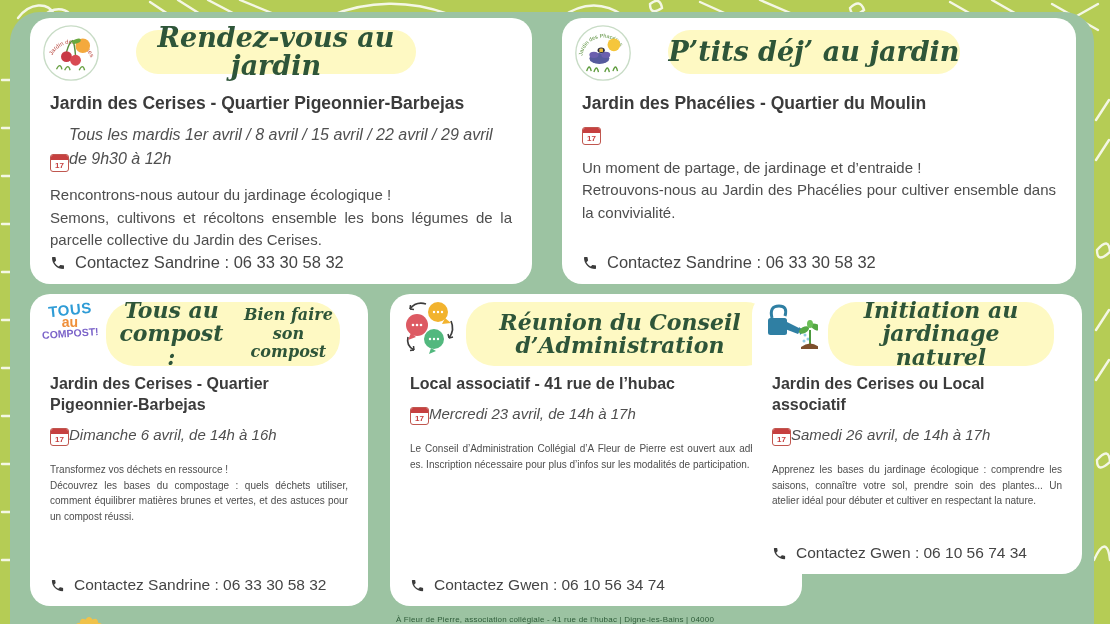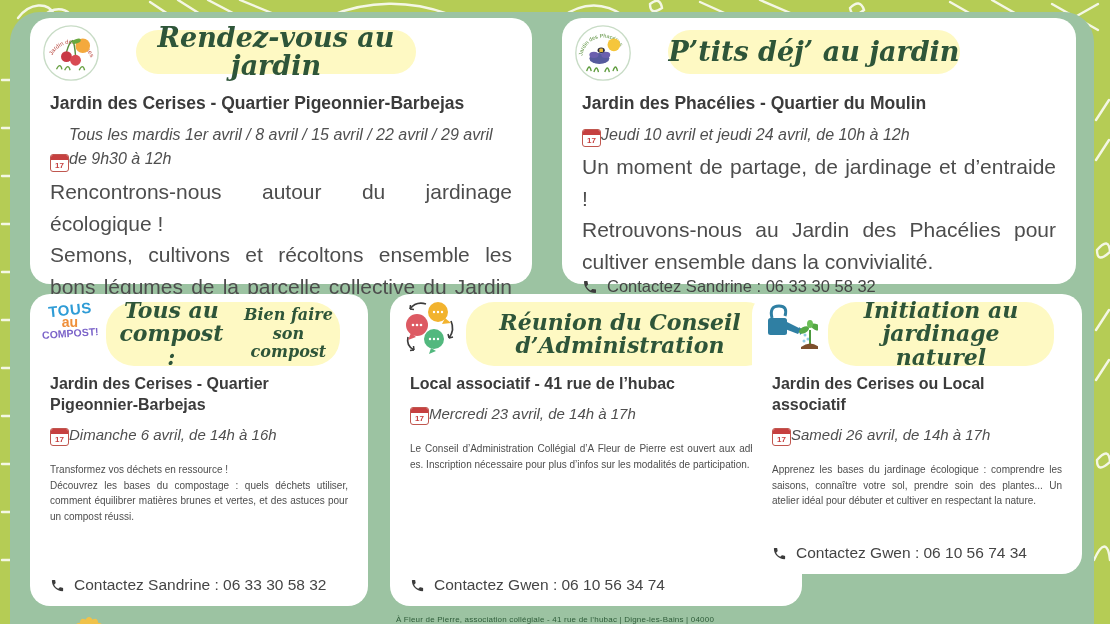--- a/index.html
+++ b/index.html
@@ -54,21 +54,21 @@
   .location{font-weight:bold;color:#3b3b3b;font-size:17.5px;line-height:1.35;margin-top:10px;}
   .card-sm .location{font-size:16px;line-height:1.3;margin-top:8px;}
   .date-row{display:flex;align-items:flex-end;gap:0;margin-top:7px;}
   .date-text{font-style:italic;color:#4f4f4f;font-size:16px;line-height:1.55;}
   .card-sm .date-text{font-size:15px;}
   .cal{position:relative;display:inline-block;width:17px;height:16px;background:#fff;
        border:1px solid #c0574f;border-radius:3px;flex:0 0 auto;margin-top:4px;}
   .cal-top{position:absolute;top:0;left:0;right:0;height:5px;background:#c64040;border-radius:2px 2px 0 0;}
   .cal-num{position:absolute;top:5px;left:0;right:0;text-align:center;font-size:8px;
            font-weight:bold;color:#c64040;line-height:11px;font-style:normal;}
-  .desc{margin-top:4px;color:#4d4d4d;font-size:21px;line-height:1.5;text-align:justify;}
+  .desc{margin-top:12px;color:#4d4d4d;font-size:15px;line-height:1.5;text-align:justify;}
   .card-sm .desc{font-size:10px;line-height:1.58;margin-top:16px;}
   .phone-row{display:flex;align-items:center;gap:9px;margin-top:auto;}
   .phone-text{color:#454545;font-size:16.5px;}
   .card-sm .phone-text{font-size:15.5px;}
   .compost-logo{width:56px;text-align:center;line-height:1;margin-top:2px;}
   .cl1{color:#2f9cd6;font-weight:900;font-size:15px;transform:rotate(-6deg);letter-spacing:.5px;}
   .cl2{color:#ef8f3a;font-weight:bold;font-size:14px;margin-top:-2px;}
   .cl3{color:#7b63c9;font-weight:900;font-size:10.5px;transform:rotate(-4deg);margin-top:-1px;}
 </style>
 </head>
@@ -177,21 +177,20 @@
     <div class="pill pill-top">
       <span class="title-script">P’tits déj’ au jardin</span>
     </div>
   </div>
   <div class="location">Jardin des Phacélies - Quartier du Moulin</div>
   <div class="date-row">
     <span class="cal">
         <span class="cal-top"></span>
         <span class="cal-num">17</span>
       </span>
-    <span class="date-text">Jeudi 10 avril et jeudi 24 avril, de 10h à 12h</span>
   </div>
   <div class="desc">
     <div>Un moment de partage, de jardinage et d’entraide !</div>
     <div>Retrouvons-nous au Jardin des Phacélies pour cultiver ensemble dans la convivialité.</div>
   </div>
   <div class="phone-row">
     <svg viewBox="0 0 24 24" width="16" height="16">
         <path fill="#3c3c3c" d="M6.62 10.79c1.44 2.83 3.76 5.14 6.59 6.59l2.2-2.21c.27-.27.67-.36 1.02-.24 1.12.37 2.33.57 3.57.57.55 0 1 .45 1 1V20c0 .55-.45 1-1 1-9.39 0-17-7.61-17-17 0-.55.45-1 1-1h3.5c.55 0 1 .45 1 1 0 1.25.2 2.45.57 3.57.11.35.03.74-.25 1.02l-2.2 2.2z"></path>
       </svg>
     <span class="phone-text">Contactez Sandrine : 06 33 30 58 32</span>

